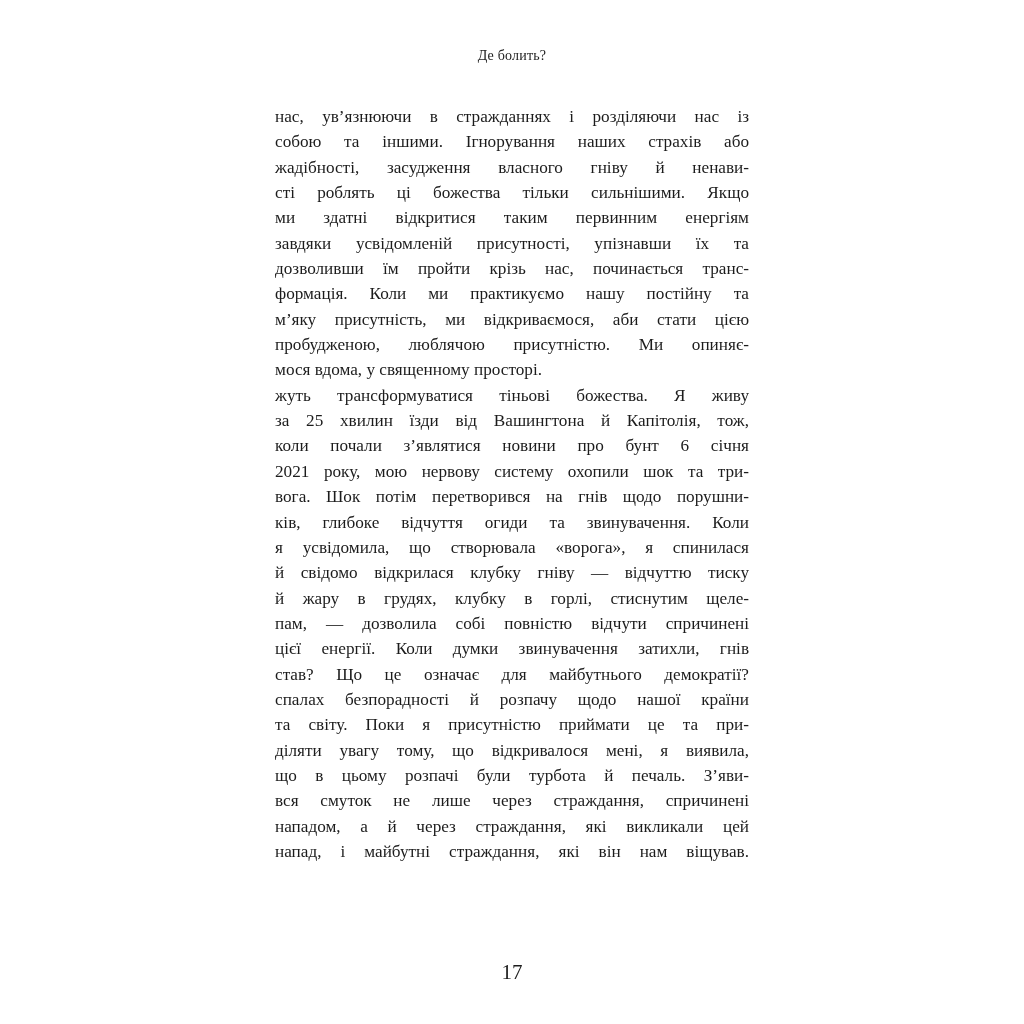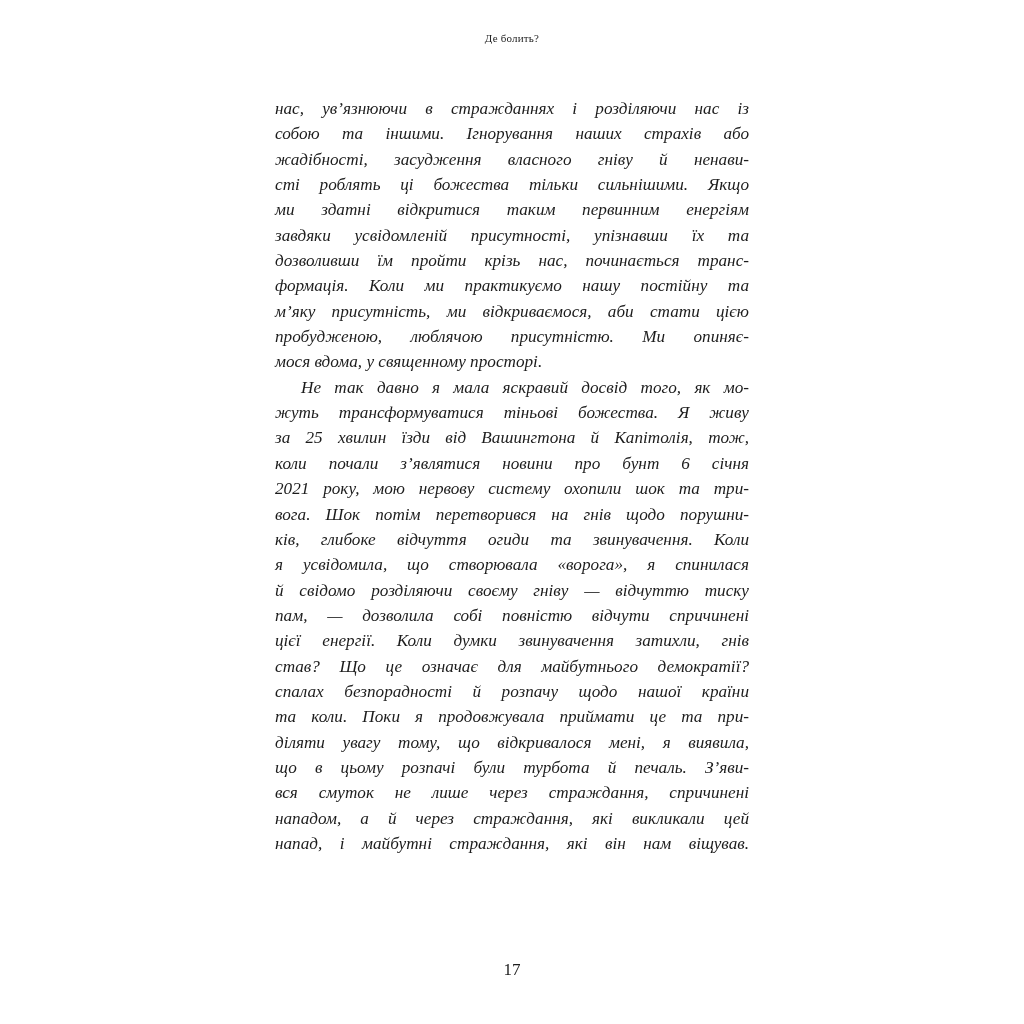--- a/index.html
+++ b/index.html
@@ -10,35 +10,34 @@
     body {
       width: 1024px;
       height: 1024px;
       position: relative;
       overflow: hidden;
       font-family: "DejaVu Serif", "Liberation Serif", serif;
       color: #1c1c1c;
     }
     .running-head {
       position: absolute;
-      top: 32px;
+      top: 48px;
       left: 0;
       width: 1024px;
       text-align: center;
       font-family: "Liberation Serif", serif;
-      font-size: 11px;
+      font-size: 14px;
       letter-spacing: 0.2px;
       color: #222;
     }
     .text-block {
       position: absolute;
-      top: 96px;
+      top: 104px;
       left: 275px;
       width: 474px;
-      font-style: italic;
     }
     .line {
       height: 25.35px;
       line-height: 25.35px;
       font-size: 17.2px;
       white-space: nowrap;
       text-align: justify;
       text-align-last: justify;
       overflow: visible;
       font-family: "Liberation Serif", serif;
@@ -49,21 +48,21 @@
     .line.indent {
       padding-left: 26px;
     }
     .page-number {
       position: absolute;
       top: 960px;
       left: 0;
       width: 1024px;
       text-align: center;
       font-family: "Liberation Serif", serif;
-      font-size: 17px;
+      font-size: 21px;
       color: #1c1c1c;
     }
   </style>
 </head>
 <body>
 
 <div class="running-head">Де болить?</div>
 
 <div class="text-block">
 
@@ -75,34 +74,34 @@
     <div class="line">ми здатні відкритися таким первинним енергіям</div>
     <div class="line">завдяки усвідомленій присутності, упізнавши їх та</div>
     <div class="line">дозволивши їм пройти крізь нас, починається транс-</div>
     <div class="line">формація. Коли ми практикуємо нашу постійну та</div>
     <div class="line">м’яку присутність, ми відкриваємося, аби стати цією</div>
     <div class="line">пробудженою, люблячою присутністю. Ми опиняє-</div>
     <div class="line last">мося вдома, у священному просторі.</div>
   </div>
 
   <div>
-    <div class="line indent">Не так давно я мала яскравий досвід того, як мо-</div>
     <div class="line">жуть трансформуватися тіньові божества. Я живу</div>
     <div class="line">за 25 хвилин їзди від Вашингтона й Капітолія, тож,</div>
     <div class="line">коли почали з’являтися новини про бунт 6 січня</div>
     <div class="line">2021 року, мою нервову систему охопили шок та три-</div>
     <div class="line">вога. Шок потім перетворився на гнів щодо порушни-</div>
     <div class="line">ків, глибоке відчуття огиди та звинувачення. Коли</div>
     <div class="line">я усвідомила, що створювала «ворога», я спинилася</div>
-    <div class="line">й свідомо розділяючи своєму гніву — відчуттю тиску</div>
+    <div class="line">й свідомо відкрилася клубку гніву — відчуттю тиску</div>
+    <div class="line">й жару в грудях, клубку в горлі, стиснутим щеле-</div>
     <div class="line">пам, — дозволила собі повністю відчути спричинені</div>
     <div class="line">цієї енергії. Коли думки звинувачення затихли, гнів</div>
     <div class="line">став? Що це означає для майбутнього демократії?</div>
     <div class="line">спалах безпорадності й розпачу щодо нашої країни</div>
-    <div class="line">та коли. Поки я продовжувала приймати це та при-</div>
+    <div class="line">та світу. Поки я присутністю приймати це та при-</div>
     <div class="line">діляти увагу тому, що відкривалося мені, я виявила,</div>
     <div class="line">що в цьому розпачі були турбота й печаль. З’яви-</div>
     <div class="line">вся смуток не лише через страждання, спричинені</div>
     <div class="line">нападом, а й через страждання, які викликали цей</div>
     <div class="line">напад, і майбутні страждання, які він нам віщував.</div>
   </div>
 </div>
 
 <div class="page-number">17</div>
 

